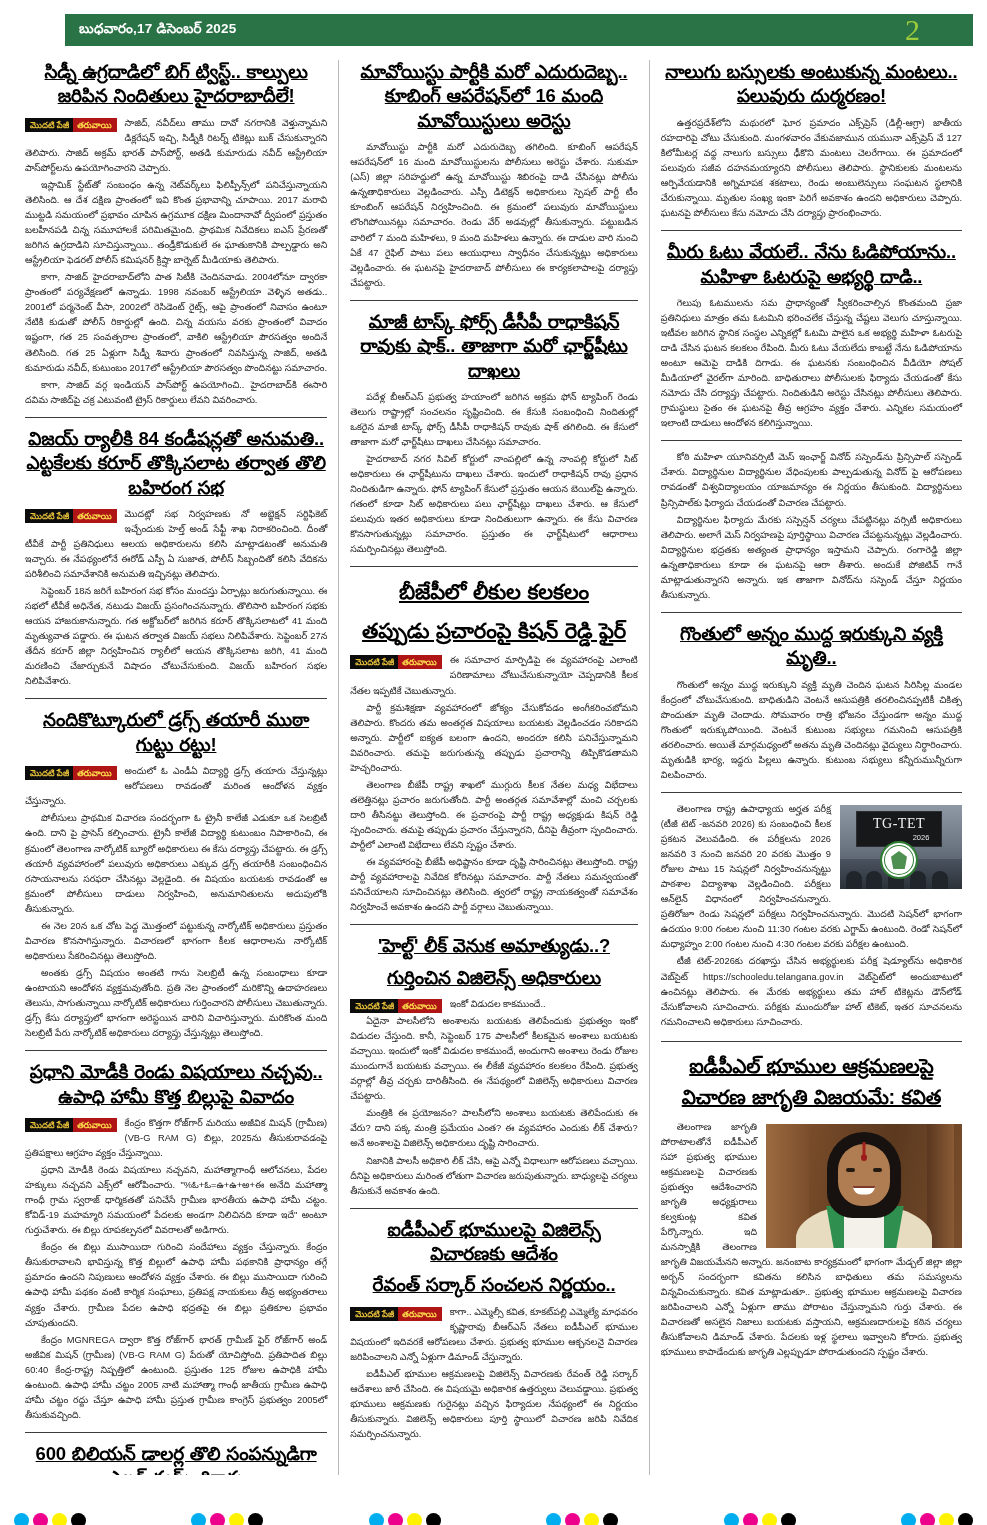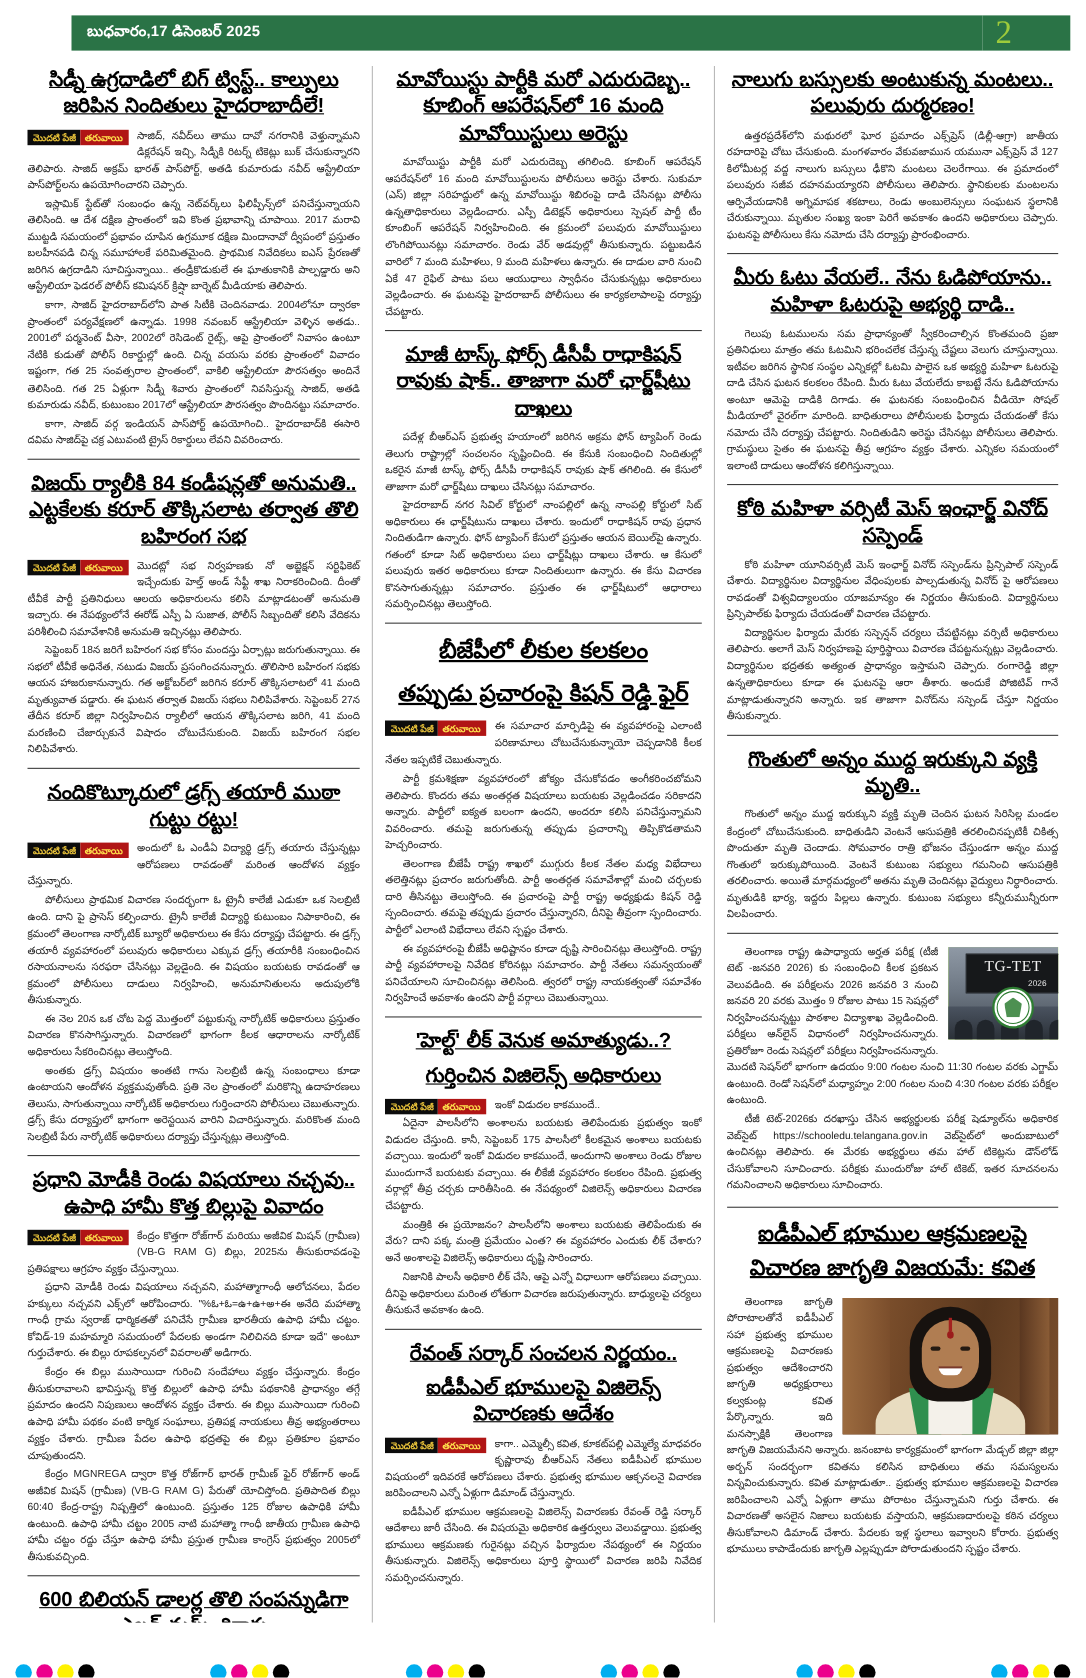--- a/index.html
+++ b/index.html
@@ -132,21 +132,21 @@
     text-align: justify;
     margin: 0 0 2px 0;
     text-justify: inter-word;
     color: #1b1b1b;
   }
   p.body.indent { text-indent: 16px; }
   p.body.lead { text-indent: 0; }
 
   .tet-float {
     float: right;
-    width: 100px;
+    width: 122px;
     height: 84px;
     margin: 3px 0 16px 9px;
     position: relative;
     overflow: hidden;
     background: #bef264;
   }
   .tet-sky {
     position: absolute; inset: 0;
     background: linear-gradient(180deg,#8f99a5 0%, #6d7783 48%, #3f4750 100%);
   }
@@ -392,22 +392,22 @@
           <p class="body lead">ఇంకో విడుదల కాకముందే..</p>
         </div>
         <p class="body indent">ఏదైనా పాలసీలోని అంశాలను బయటకు తెలిపేందుకు ప్రభుత్వం ఇంకో విడుదల చేస్తుంది. కానీ, సెప్టెంబర్ 175 పాలసీలో కీలకమైన అంశాలు బయటకు వచ్చాయి. ఇందులో ఇంకో విడుదల కాకముందే, అందుగాని అంశాలు రెండు రోజుల ముందుగానే బయటకు వచ్చాయి. ఈ లీకేజీ వ్యవహారం కలకలం రేపింది. ప్రభుత్వ వర్గాల్లో తీవ్ర చర్చకు దారితీసింది. ఈ నేపథ్యంలో విజిలెన్స్ అధికారులు విచారణ చేపట్టారు.</p>
         <p class="body indent">మంత్రికి ఈ ప్రయోజనం? పాలసీలోని అంశాలు బయటకు తెలిపేందుకు ఈ వేరు? దాని పక్క మంత్రి ప్రమేయం ఎంత? ఈ వ్యవహారం ఎందుకు లీక్ చేశారు? అనే అంశాలపై విజిలెన్స్ అధికారులు దృష్టి సారించారు.</p>
         <p class="body indent">నిజానికి పాలసీ అధికారి లీక్ చేసి, ఆపై ఎన్నో విధాలుగా ఆరోపణలు వచ్చాయి. దీనిపై అధికారులు మరింత లోతుగా విచారణ జరుపుతున్నారు. బాధ్యులపై చర్యలు తీసుకునే అవకాశం ఉంది.</p>
       </div>
 
       <div class="rule"></div>
 
       <div class="article">
+        <h2 class="headline">ఐడీపీఎల్ భూములపై విజిలెన్స్ విచారణకు ఆదేశం</h2>
         <h2 class="headline">రేవంత్ సర్కార్ సంచలన నిర్ణయం..</h2>
-        <h2 class="headline">ఐడీపీఎల్ భూములపై విజిలెన్స్ విచారణకు ఆదేశం</h2>
         <div class="clearfix">
           <span class="badge"><span class="b1" style="background: rgb(12, 12, 12);">మొదటి పేజీ</span><span class="b2" style="background: rgb(176, 21, 21); color: rgb(255, 226, 77);">తరువాయి</span></span>
           <p class="body lead">కాగా.. ఎమ్మెల్సీ కవిత, కూకట్‌పల్లి ఎమ్మెల్యే మాధవరం కృష్ణారావు బీఆర్ఎస్ నేతలు ఐడీపీఎల్ భూముల విషయంలో ఇదివరకే ఆరోపణలు చేశారు. ప్రభుత్వ భూముల ఆక్చనలనై విచారణ జరిపించాలని ఎన్నో ఏళ్లుగా డిమాండ్ చేస్తున్నారు.</p>
         </div>
         <p class="body indent">ఐడీపీఎల్ భూముల ఆక్రమణలపై విజిలెన్స్ విచారణకు రేవంత్ రెడ్డి సర్కార్ ఆదేశాలు జారీ చేసింది. ఈ విషయమై అధికారిక ఉత్తర్వులు వెలువడ్డాయి. ప్రభుత్వ భూములు ఆక్రమణకు గురైనట్లు వచ్చిన ఫిర్యాదుల నేపథ్యంలో ఈ నిర్ణయం తీసుకున్నారు. విజిలెన్స్ అధికారులు పూర్తి స్థాయిలో విచారణ జరిపి నివేదిక సమర్పించనున్నారు.</p>
       </div>
 
     </div>
 
     <div class="col c3">
@@ -420,21 +420,20 @@
       <div class="rule"></div>
 
       <div class="article">
         <h2 class="headline">మీరు ఓటు వేయలే.. నేను ఓడిపోయాను.. మహిళా ఓటరుపై అభ్యర్థి దాడి..</h2>
         <p class="body indent">గెలుపు ఓటములను సమ ప్రాధాన్యంతో స్వీకరించాల్సిన కొంతమంది ప్రజా ప్రతినిధులు మాత్రం తమ ఓటమిని భరించలేక చేస్తున్న చేష్టలు వెలుగు చూస్తున్నాయి. ఇటీవల జరిగిన స్థానిక సంస్థల ఎన్నికల్లో ఓటమి పాలైన ఒక అభ్యర్థి మహిళా ఓటరుపై దాడి చేసిన ఘటన కలకలం రేపింది. మీరు ఓటు వేయలేదు కాబట్టే నేను ఓడిపోయాను అంటూ ఆమెపై దాడికి దిగాడు. ఈ ఘటనకు సంబంధించిన వీడియో సోషల్ మీడియాలో వైరల్‌గా మారింది. బాధితురాలు పోలీసులకు ఫిర్యాదు చేయడంతో కేసు నమోదు చేసి దర్యాప్తు చేపట్టారు. నిందితుడిని అరెస్టు చేసినట్లు పోలీసులు తెలిపారు. గ్రామస్థులు సైతం ఈ ఘటనపై తీవ్ర ఆగ్రహం వ్యక్తం చేశారు. ఎన్నికల సమయంలో ఇలాంటి దాడులు ఆందోళన కలిగిస్తున్నాయి.</p>
       </div>
 
       <div class="rule"></div>
 
       <div class="article">
-        <h2 class="headline">కోఠి మహిళా వర్సిటీ మెస్ ఇంఛార్జ్ వినోద్ సస్పెండ్</h2>
         <p class="body indent">కోఠి మహిళా యూనివర్సిటీ మెస్ ఇంఛార్జ్ వినోద్ సస్పెండ్‌ను ప్రిన్సిపాల్ సస్పెండ్ చేశారు. విద్యార్థినుల విద్యార్థినుల వేధింపులకు పాల్పడుతున్న వినోద్ పై ఆరోపణలు రావడంతో విశ్వవిద్యాలయం యాజమాన్యం ఈ నిర్ణయం తీసుకుంది. విద్యార్థినులు ప్రిన్సిపాల్‌కు ఫిర్యాదు చేయడంతో విచారణ చేపట్టారు.</p>
         <p class="body indent">విద్యార్థినుల ఫిర్యాదు మేరకు సస్పెన్షన్ చర్యలు చేపట్టినట్లు వర్సిటీ అధికారులు తెలిపారు. అలాగే మెస్ నిర్వహణపై పూర్తిస్థాయి విచారణ చేపట్టనున్నట్లు వెల్లడించారు. విద్యార్థినుల భద్రతకు అత్యంత ప్రాధాన్యం ఇస్తామని చెప్పారు. రంగారెడ్డి జిల్లా ఉన్నతాధికారులు కూడా ఈ ఘటనపై ఆరా తీశారు. అందుకే పోజిటివ్ గానే మాట్లాడుతున్నారని అన్నారు. ఇక తాజాగా వినోద్‌ను సస్పెండ్ చేస్తూ నిర్ణయం తీసుకున్నారు.</p>
       </div>
 
       <div class="rule"></div>
 
       <div class="article">
         <h2 class="headline">గొంతులో అన్నం ముద్ద ఇరుక్కుని వ్యక్తి మృతి..</h2>
         <p class="body indent">గొంతులో అన్నం ముద్ద ఇరుక్కుని వ్యక్తి మృతి చెందిన ఘటన సిరిసిల్ల మండల కేంద్రంలో చోటుచేసుకుంది. బాధితుడిని వెంటనే ఆసుపత్రికి తరలించినప్పటికీ చికిత్స పొందుతూ మృతి చెందాడు. సోమవారం రాత్రి భోజనం చేస్తుండగా అన్నం ముద్ద గొంతులో ఇరుక్కుపోయింది. వెంటనే కుటుంబ సభ్యులు గమనించి ఆసుపత్రికి తరలించారు. అయితే మార్గమధ్యంలో అతను మృతి చెందినట్లు వైద్యులు నిర్ధారించారు. మృతుడికి భార్య, ఇద్దరు పిల్లలు ఉన్నారు. కుటుంబ సభ్యులు కన్నీరుమున్నీరుగా విలపించారు.</p>
       </div>

